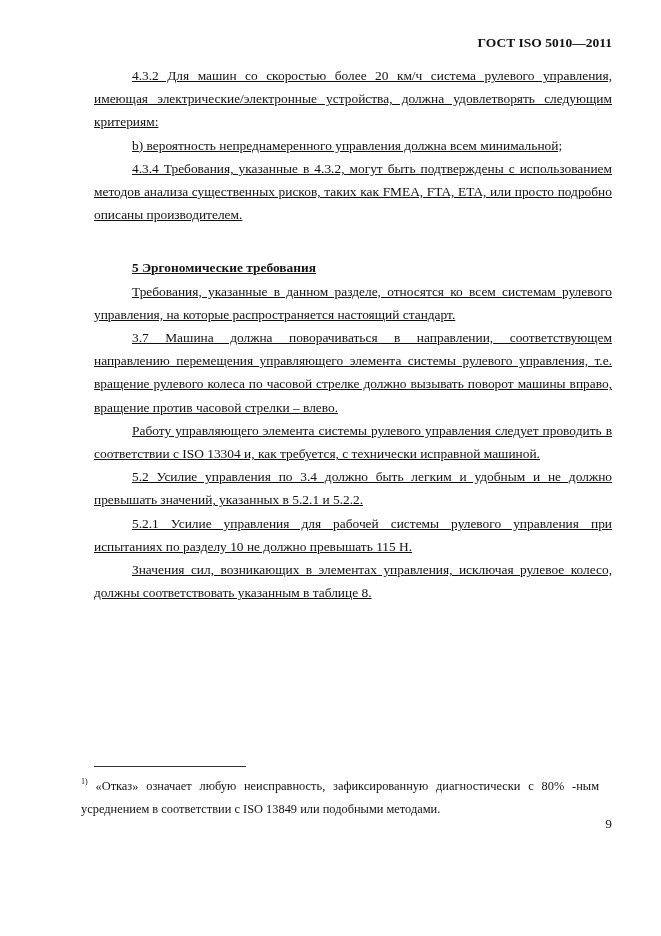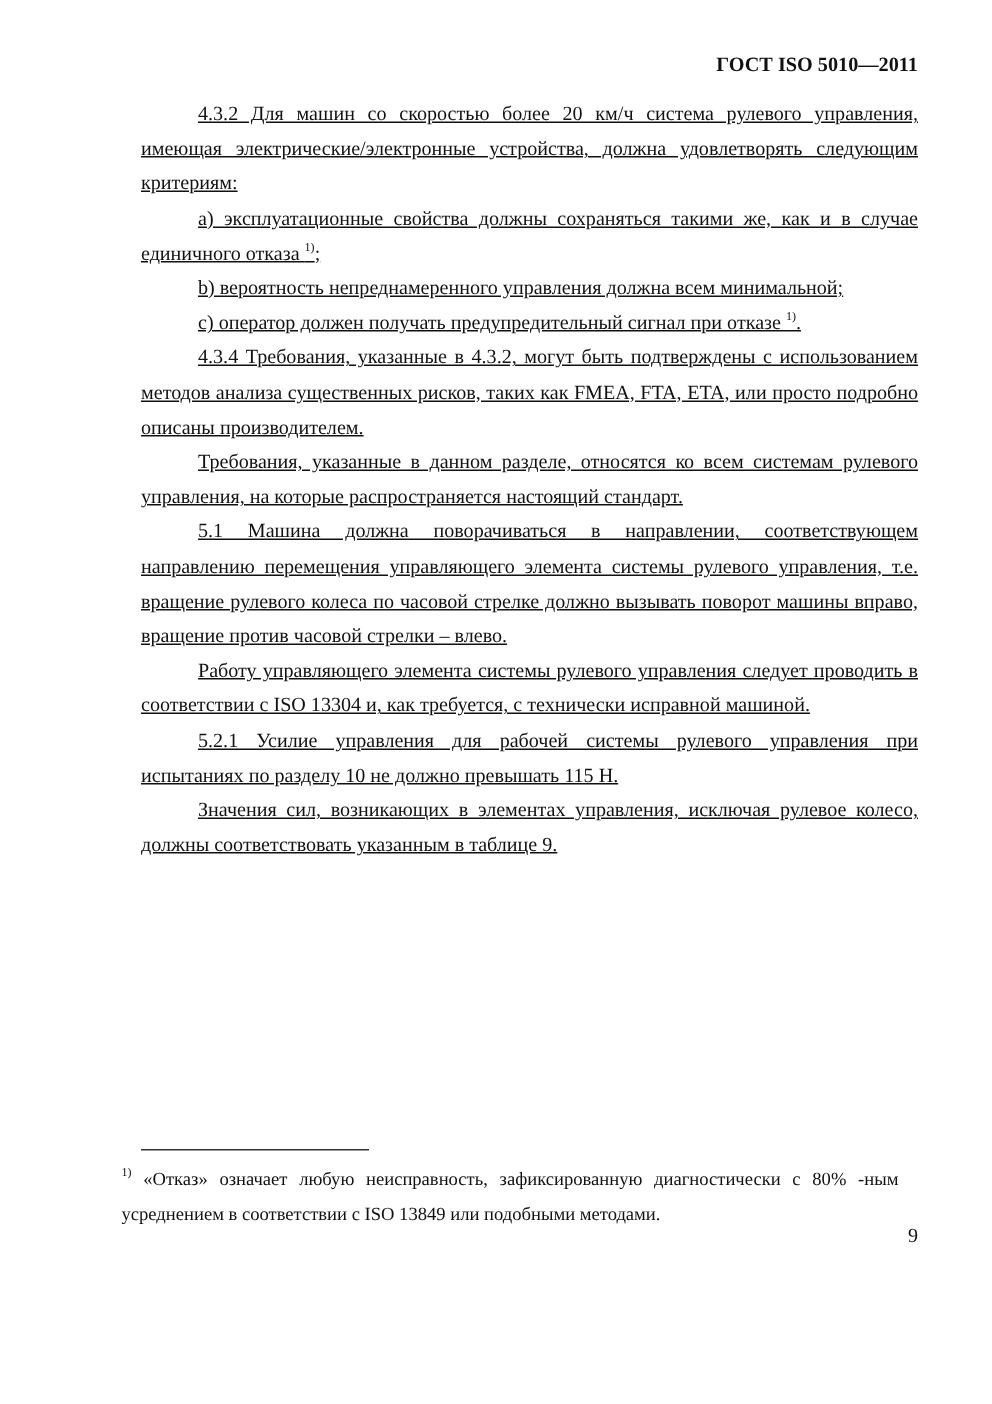--- a/index.html
+++ b/index.html
@@ -16,29 +16,29 @@
   .pagenum { position: absolute; right: 49px; top: 816px; font-size: 13.4px; }
 </style>
 </head>
 <body>
 
 <div class="page">
   <div class="header">ГОСТ ISO 5010—2011</div>
 
   <div class="body">
     <p class="p">4.3.2  Для машин со скоростью более 20 км/ч система рулевого управления, имеющая электрические/электронные устройства,  должна удовлетворять следующим критериям:</p>
-    <p class="p"><span>а) эксплуатационные свойства должны сохраняться такими же, как и в случае единичного отказа </span><sup>1)</sup><span>;</span></p>
     <p class="p">b) вероятность непреднамеренного управления должна всем минимальной;</p>
-    <p class="p"><span>с) оператор должен получать предупредительный сигнал при отказе </span><sup>1)</sup><span>.</span></p>
     <p class="p">4.3.4 Требования, указанные в 4.3.2,  могут быть подтверждены с использованием методов анализа существенных рисков,  таких как FMEA, FTA, ETA, или просто подробно описаны производителем.</p>
 
+    <p class="sec">5 Эргономические требования</p>
     <p class="p"> Требования, указанные в данном разделе, относятся ко всем системам рулевого управления, на которые распространяется настоящий стандарт.</p>
-    <p class="p">5.1 Машина должна поворачиваться в направлении, соответствующем направлению перемещения управляющего элемента системы рулевого управления, т.е. вращение рулевого колеса по часовой  стрелке должно вызывать поворот машины вправо, вращение против часовой стрелки – влево.</p>
+    <p class="p">3.7 Машина должна поворачиваться в направлении, соответствующем направлению перемещения управляющего элемента системы рулевого управления, т.е. вращение рулевого колеса по часовой  стрелке должно вызывать поворот машины вправо, вращение против часовой стрелки – влево.</p>
     <p class="p">Работу управляющего элемента системы рулевого управления следует проводить в соответствии с ISO 13304 и, как требуется, с технически исправной машиной.</p>
+    <p class="p">5.2  Усилие управления по 3.4 должно быть  легким и удобным и не должно превышать значений, указанных в  5.2.1 и 5.2.2.</p>
     <p class="p">5.2.1 Усилие управления для рабочей системы рулевого управления при испытаниях по разделу 10 не должно превышать 115 Н.</p>
-    <p class="p">Значения сил, возникающих в элементах управления, исключая рулевое колесо, должны соответствовать указанным в  таблице 9.</p>
+    <p class="p">Значения сил, возникающих в элементах управления, исключая рулевое колесо, должны соответствовать указанным в  таблице 8.</p>
   </div>
 
   <div class="fn-rule"></div>
   <div class="footnote"><sup>1)</sup><span> «Отказ» означает любую неисправность, зафиксированную диагностически с 80% -ным усреднением в соответствии с ISO 13849 или подобными методами.</span></div>
 
   <div class="pagenum">9</div>
 </div>
 
 </body></html>

